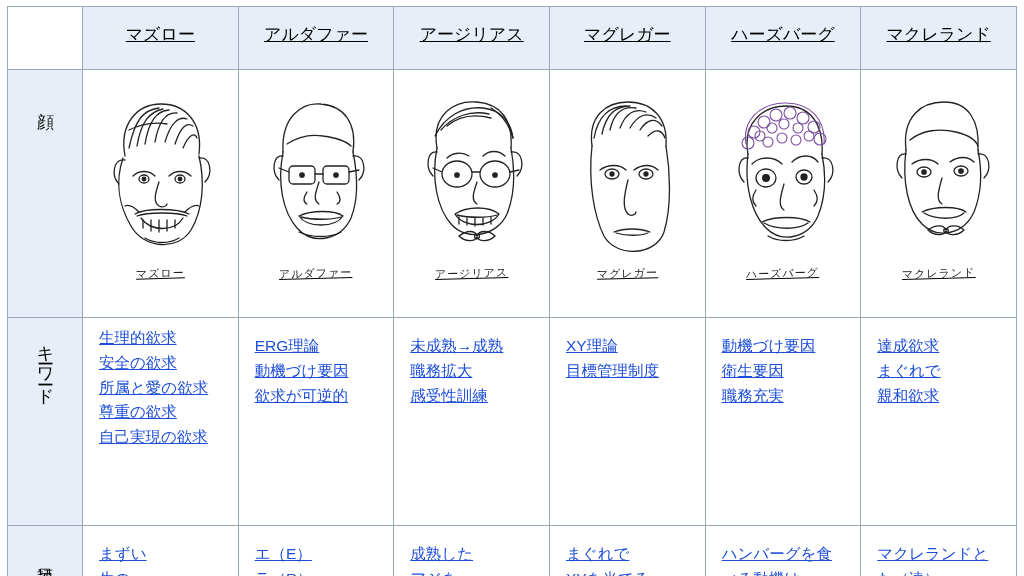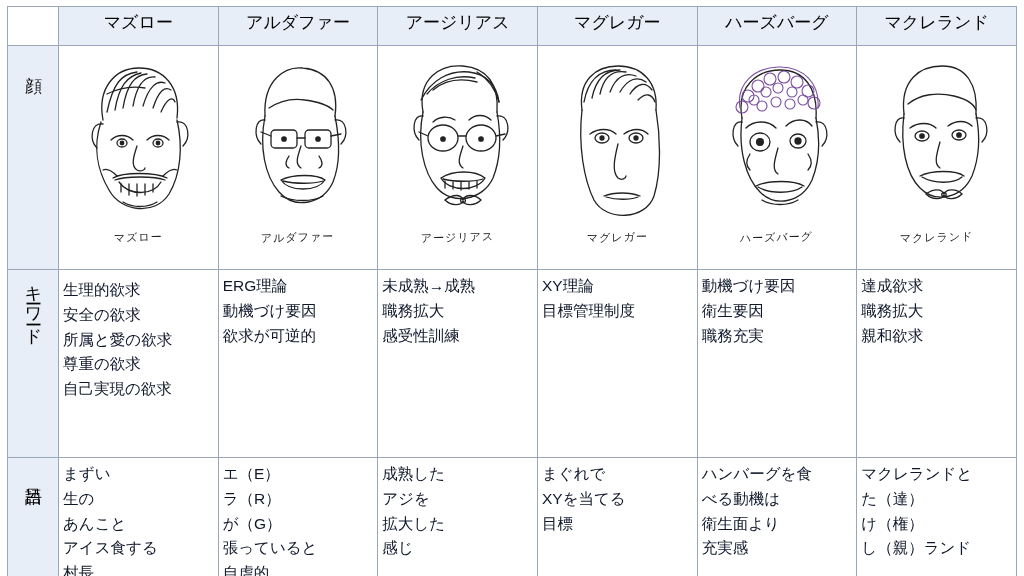--- a/index.html
+++ b/index.html
@@ -18,21 +18,22 @@
   table.matrix {
     border-collapse: collapse;
     table-layout: fixed;
     width: 1010px;
     height: 564px;
     margin: 6px 7px;
   }
   table.matrix td, table.matrix th {
     border: 1px solid #9aa7b8;
     vertical-align: top;
-    padding: 4px;
+    padding: 16px;
+    text-decoration: underline;
   }
   
   .hdr {
     background: #e8eef7;
     height: 30px;
     text-align: center;
     vertical-align: middle;
     font-size: 17px;
     font-weight: normal;
     color: #000;
@@ -52,21 +53,21 @@
   }
   .rowlabel span.v {
     display: inline-block;
     writing-mode: vertical-rl;
     text-orientation: upright;
     letter-spacing: 1px;
   }
   .cell-text {
     font-size: 15.5px;
     line-height: 1.6;
-    color: #0f172a;
+    color: #1d4ed8;
     padding: 10px 8px 6px 10px;
     white-space: pre-line;
   }
   
   .face-row td { height: 215px; }
   .keyword-row td { height: 175px; }
   .goro-row td { height: 145px; }
 
   .facewrap {
     position: relative;
@@ -324,21 +325,21 @@
 欲求が可逆的</td>
       <td class="cell-text kw">未成熟→成熟
 職務拡大
 感受性訓練</td>
       <td class="cell-text kw">XY理論
 目標管理制度</td>
       <td class="cell-text kw">動機づけ要因
 衛生要因
 職務充実</td>
       <td class="cell-text kw">達成欲求
-職務拡大
+まぐれで
 親和欲求</td>
     </tr>
 
     <tr class="goro-row">
       <td class="rowlabel">
         <span class="v">語呂</span>
       </td>
       <td class="cell-text goro">まずい
 生の
 あんこと

